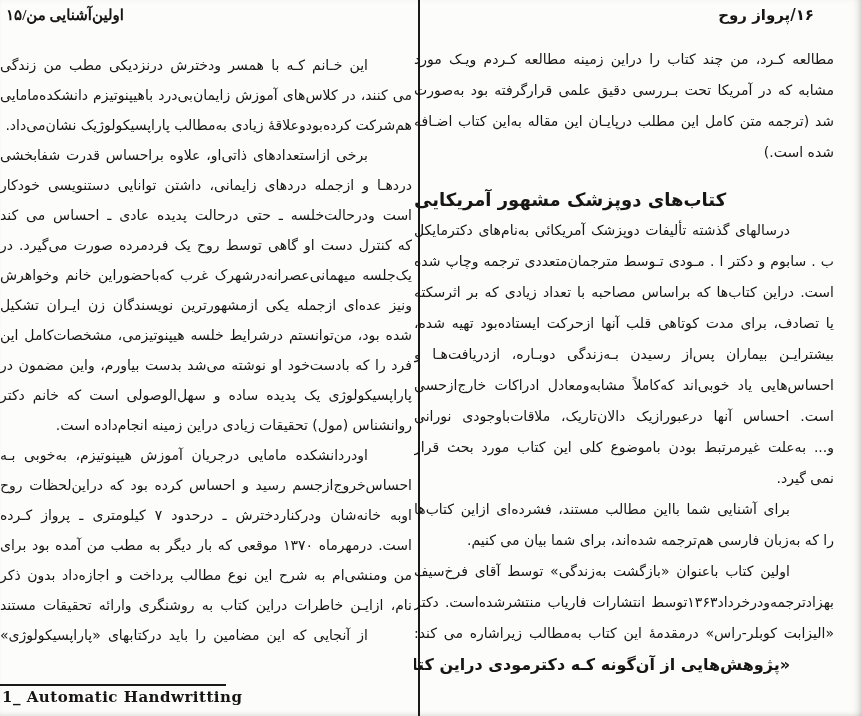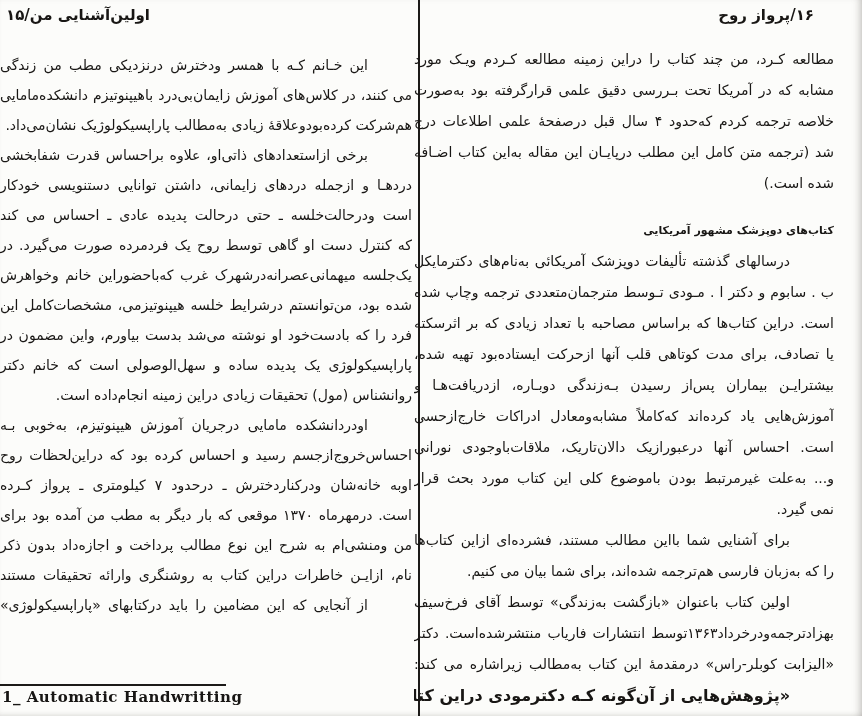--- a/index.html
+++ b/index.html
@@ -10,42 +10,42 @@
     overflow:hidden;
     font-family:"DejaVu Sans",sans-serif;
     color:#181614;
     box-shadow:inset -7px 0 9px -6px rgba(60,55,50,.35), inset 0 -4px 6px -4px rgba(60,55,50,.18);
   }
   .page{position:absolute;top:0;height:716px;direction:rtl;}
   .page.left{left:0;width:414px;}
   .page.right{left:412px;width:426px;}
   .divider{position:absolute;left:418px;top:0;width:2px;height:716px;background:#1c1a18;}
   .pg-header{position:absolute;top:6px;font-weight:bold;font-size:15px;letter-spacing:.2px;white-space:nowrap;direction:rtl;}
-  .page.left .pg-header{left:6px;}
+  .page.left .pg-header{left:6px;font-family:Liberation Serif, serif;}
   .page.right .pg-header{right:24px;}
   .body-text{position:absolute;left:0;right:0;}
   .page.left  .body-text{top:50px;right:2px;left:0;}
   .page.right .body-text{top:44px;right:4px;left:2px;}
   .line{
     text-align:justify;
     -moz-text-align-last:justify;
     text-align-last:justify;
     overflow:hidden;
     font-size:14px;
     white-space:nowrap;
   }
   .page.left  .line{height:30px;line-height:30px;}
   .page.right .line{height:31px;line-height:31px;}
   .line.ind{padding-right:44px;}
   .line.end{-moz-text-align-last:right;text-align-last:right;}
   .line.b{font-weight:bold;font-size:16px;}
   .heading{
     height:31px;line-height:31px;margin-top:16px;
-    font-weight:bold;font-size:11px;
-    text-align:right;letter-spacing:.3px;
+    font-weight:bold;font-size:18px;
+    text-align:left;letter-spacing:.3px;
   }
   .fn-rule{position:absolute;left:0;top:684px;width:226px;height:2px;background:#1c1a18;}
   .footnote{
     position:absolute;left:2px;top:688px;
     direction:ltr;text-align:right;
     font-family:"DejaVu Serif",serif;
     font-weight:bold;font-size:15px;letter-spacing:.5px;
     color:#181614;white-space:nowrap;
   }
 </style>
@@ -61,20 +61,21 @@
           <div class="line ind">این خـانم کـه با همسر ودخترش درنزدیکی مطب من زندگی</div>
           <div class="line">می کنند، در کلاس‌های آموزش زایمان‌بی‌درد باهیپنوتیزم دانشکده‌مامایی</div>
           <div class="line end">هم‌شرکت کرده‌بودوعلاقهٔ زیادی به‌مطالب پاراپسیکولوژیک نشان‌می‌داد.</div>
         </div>
         <div class="para">
           <div class="line ind">برخی ازاستعدادهای ذاتی‌او، علاوه براحساس قدرت شفابخشی</div>
           <div class="line">دردهـا و ازجمله دردهای زایمانی، داشتن توانایی دستنویسی خودکار</div>
           <div class="line">است ودرحالت‌خلسه ـ حتی درحالت پدیده عادی ـ احساس می کند</div>
           <div class="line">که کنترل دست او گاهی توسط روح یک فردمرده صورت می‌گیرد. در</div>
           <div class="line">یک‌جلسه میهمانی‌عصرانه‌درشهرک غرب که‌باحضوراین خانم وخواهرش</div>
+          <div class="line">ونیز عده‌ای ازجمله یکی ازمشهورترین نویسندگان زن ایـران تشکیل</div>
           <div class="line">شده بود، من‌توانستم درشرایط خلسه هیپنوتیزمی، مشخصات‌کامل این</div>
           <div class="line">فرد را که بادست‌خود او نوشته می‌شد بدست بیاورم، واین مضمون در</div>
           <div class="line">پاراپسیکولوژی یک پدیده ساده و سهل‌الوصولی است که خانم دکتر</div>
           <div class="line end">روانشناس (مول) تحقیقات زیادی دراین زمینه انجام‌داده است.</div>
         </div>
         <div class="para">
           <div class="line ind">اودردانشکده مامایی درجریان آموزش هیپنوتیزم، به‌خوبی بـه</div>
           <div class="line">احساس‌خروج‌ازجسم رسید و احساس کرده بود که دراین‌لحظات روح</div>
           <div class="line">اوبه خانه‌شان ودرکناردخترش ـ درحدود ۷ کیلومتری ـ پرواز کـرده</div>
           <div class="line">است. درمهرماه ۱۳۷۰ موقعی که بار دیگر به مطب من آمده بود برای</div>
@@ -90,32 +91,31 @@
   </div>
 
   <div class="divider"></div>
 
   <div class="page right">
     <div class="pg-header">۱۶/پرواز روح</div>
     <div class="body-text">
         <div class="para">
           <div class="line">مطالعه کـرد، من چند کتاب را دراین زمینه مطالعه کـردم ویـک مورد</div>
           <div class="line">مشابه که در آمریکا تحت بـررسی دقیق علمی قرارگرفته بود به‌صورت</div>
-          <div class="line">خلاصه ترجمه کردم که‌حدود ۴ سال قبل درصفحهٔ علمی اطلاعات درج</div>
           <div class="line">شد (ترجمه متن کامل این مطلب درپایـان این مقاله به‌این کتاب اضـافه</div>
           <div class="line end">شده است.)</div>
         </div>
         <div class="heading">کتاب‌های دوپزشک مشهور آمریکایی</div>
         <div class="para">
           <div class="line ind">درسالهای گذشته تألیفات دوپزشک آمریکائی به‌نام‌های دکترمایکل</div>
           <div class="line">ب . سابوم و دکتر ا . مـودی تـوسط مترجمان‌متعددی ترجمه وچاپ شده</div>
           <div class="line">است. دراین کتاب‌ها که براساس مصاحبه با تعداد زیادی که بر اثرسکته</div>
           <div class="line">یا تصادف، برای مدت کوتاهی قلب آنها ازحرکت ایستاده‌بود تهیه شده،</div>
           <div class="line">بیشترایـن بیماران پس‌از رسیدن بـه‌زندگی دوبـاره، ازدریافت‌هـا و</div>
-          <div class="line">آموزش‌هایی یاد کرده‌اند که‌کاملاً مشابه‌ومعادل ادراکات خارج‌ازحسی</div>
+          <div class="line">احساس‌هایی یاد خوبی‌اند که‌کاملاً مشابه‌ومعادل ادراکات خارج‌ازحسی</div>
           <div class="line">است. احساس آنها درعبورازیک دالان‌تاریک، ملاقات‌باوجودی نورانی</div>
           <div class="line">و... به‌علت غیرمرتبط بودن باموضوع کلی این کتاب مورد بحث قرار</div>
           <div class="line end">نمی گیرد.</div>
         </div>
         <div class="para">
           <div class="line ind">برای آشنایی شما بااین مطالب مستند، فشرده‌ای ازاین کتاب‌ها</div>
           <div class="line end">را که به‌زبان فارسی هم‌ترجمه شده‌اند، برای شما بیان می کنیم.</div>
         </div>
         <div class="para">
           <div class="line ind">اولین کتاب باعنوان «بازگشت به‌زندگی» توسط آقای فرخ‌سیف</div>

